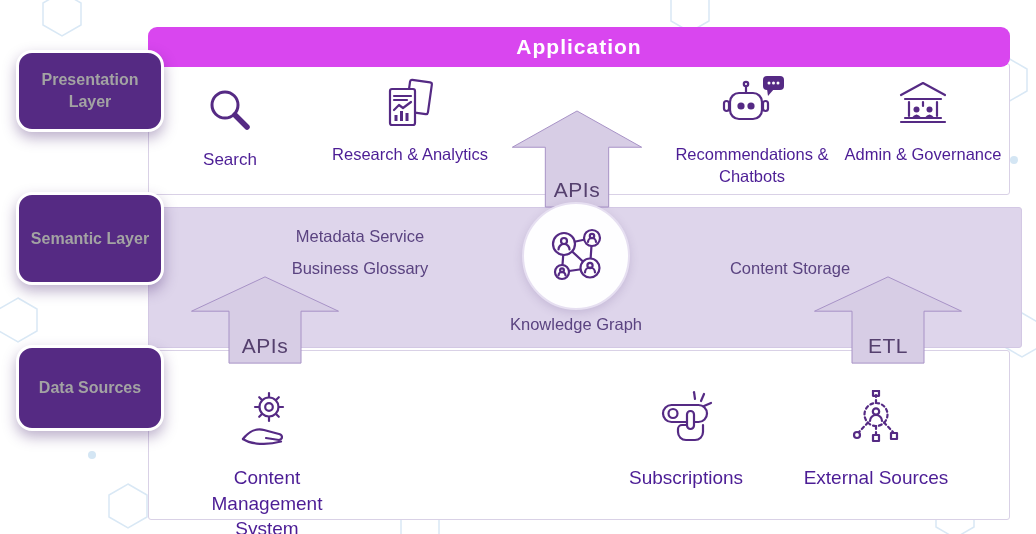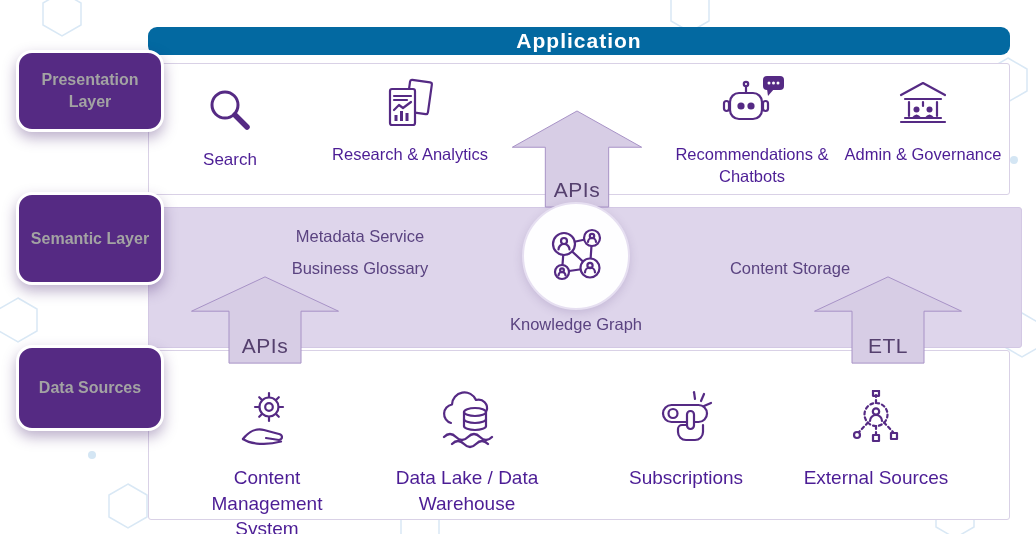--- a/index.html
+++ b/index.html
@@ -2,22 +2,22 @@
 <html><head>
 <meta charset="utf-8">
 <style>
   * { margin:0; padding:0; box-sizing:border-box; }
   html,body { background:#ffffff; }
   body { font-family:"Liberation Sans", sans-serif; }
   .canvas { position:relative; width:1036px; height:534px; background:#ffffff; overflow:hidden; }
 
   .bg-svg { position:absolute; left:0; top:0; width:1036px; height:534px; pointer-events:none; }
 
-  .app-banner { position:absolute; left:148px; top:27px; width:862px; height:28px;
-    background:#0369a1; color:#ffffff; border-radius:9px;
+  .app-banner { position:absolute; left:148px; top:27px; width:862px; height:40px;
+    background:#d946ef; color:#ffffff; border-radius:9px;
     display:flex; align-items:center; justify-content:center;
     font-size:21px; font-weight:bold; letter-spacing:1px; z-index:3; }
 
   .layer-box { position:absolute; background:#ffffff; border:1.5px solid #d9d1e6; border-radius:3px; z-index:1; }
   .box-presentation { left:148px; top:63px; width:862px; height:132px; }
   .box-semantic { left:148px; top:207px; width:874px; height:141px; background:#ded5eb; border:1px solid #d3c8e4; }
   .box-data { left:148px; top:350px; width:862px; height:170px; }
 
   .layer-tag { position:absolute; left:16px; width:148px; background:#552a83; color:#a3a3a3;
     border:3px solid #ffffff; border-radius:16px;
@@ -214,35 +214,20 @@
         <line x1="25" y1="9" x2="22.2" y2="6.2"></line>
         <line x1="32" y1="6" x2="32" y2="2"></line>
         <line x1="39" y1="9" x2="41.8" y2="6.2"></line>
         <path d="M6,48 C12,40 20,37 27,39 L42,43 C46,44 46,48 42,49 L29,47"></path>
         <path d="M6,48 C14,53.5 30,54.5 44,50.5"></path>
       </svg>
     </div>
     <div class="lbl">Content Management System</div>
   </div>
 
-  <div class="item d-item" style="left:383px; top:382px; width:168px;">
-    <div class="icon-wrap">
-      <svg class="pict" width="66" height="60" viewBox="0 0 66 60">
-        <path d="M17,33 A9.5,9.5 0 0 1 18,14.5 A12.5,12.5 0 0 1 42,10 A8.5,8.5 0 0 1 52.5,21"></path>
-        <ellipse cx="41" cy="22" rx="11" ry="4"></ellipse>
-        <line x1="30" y1="22" x2="30" y2="36"></line>
-        <line x1="52" y1="22" x2="52" y2="36"></line>
-        <path d="M30,36 A11,4 0 0 0 52,36"></path>
-        <path d="M30,29 A11,4 0 0 0 52,29"></path>
-        <path d="M10,47 q6,-6 12,0 t12,0 t12,0 t12,0" stroke-width="2.4"></path>
-        <path d="M18,54 q6,-6 12,0 t12,0 t12,0" stroke-width="2.4"></path>
-      </svg>
-    </div>
-    <div class="lbl">Data Lake / Data Warehouse</div>
-  </div>
 
   <div class="item d-item" style="left:601px; top:382px; width:170px;">
     <div class="icon-wrap">
       <svg class="pict" width="66" height="60" viewBox="0 0 66 60">
         <line x1="41" y1="2" x2="42" y2="9"></line>
         <line x1="51" y1="4" x2="48" y2="11"></line>
         <line x1="58" y1="13" x2="51" y2="16"></line>
         <rect x="10" y="15" width="44" height="17" rx="8.5"></rect>
         <circle cx="20" cy="23.5" r="4.5"></circle>
         <rect class="fillw" x="34" y="21" width="7" height="18" rx="3.5"></rect>

